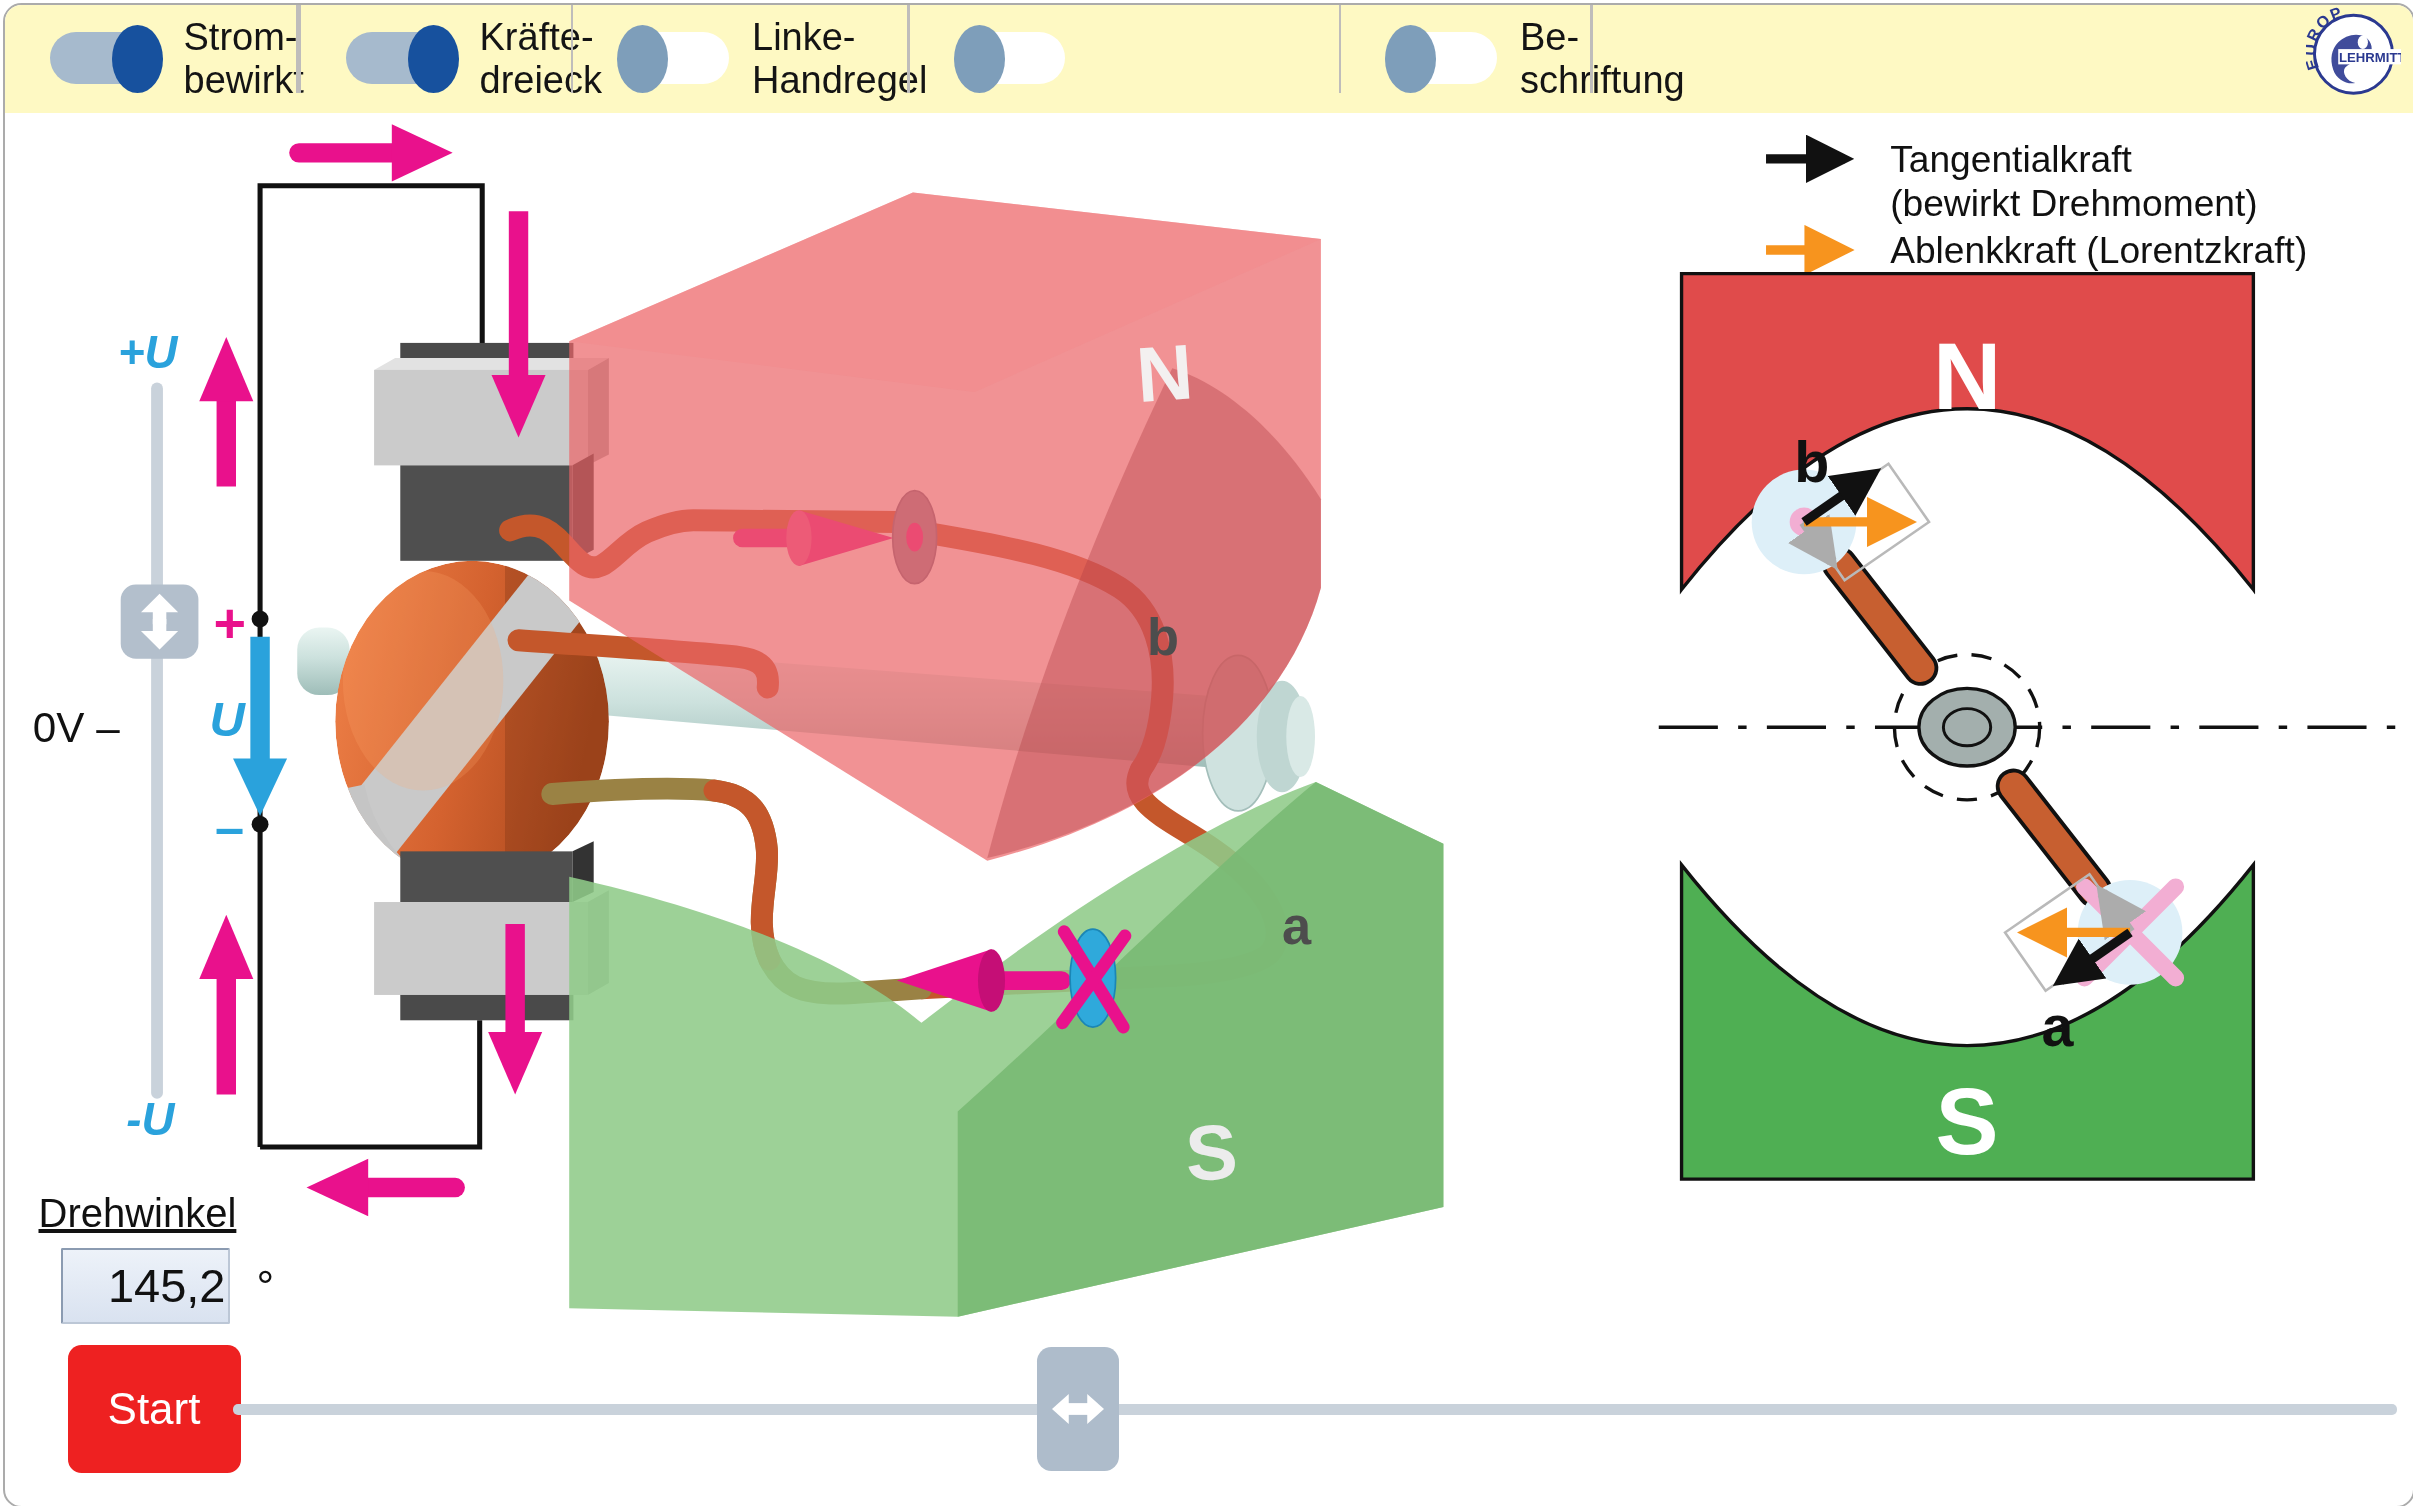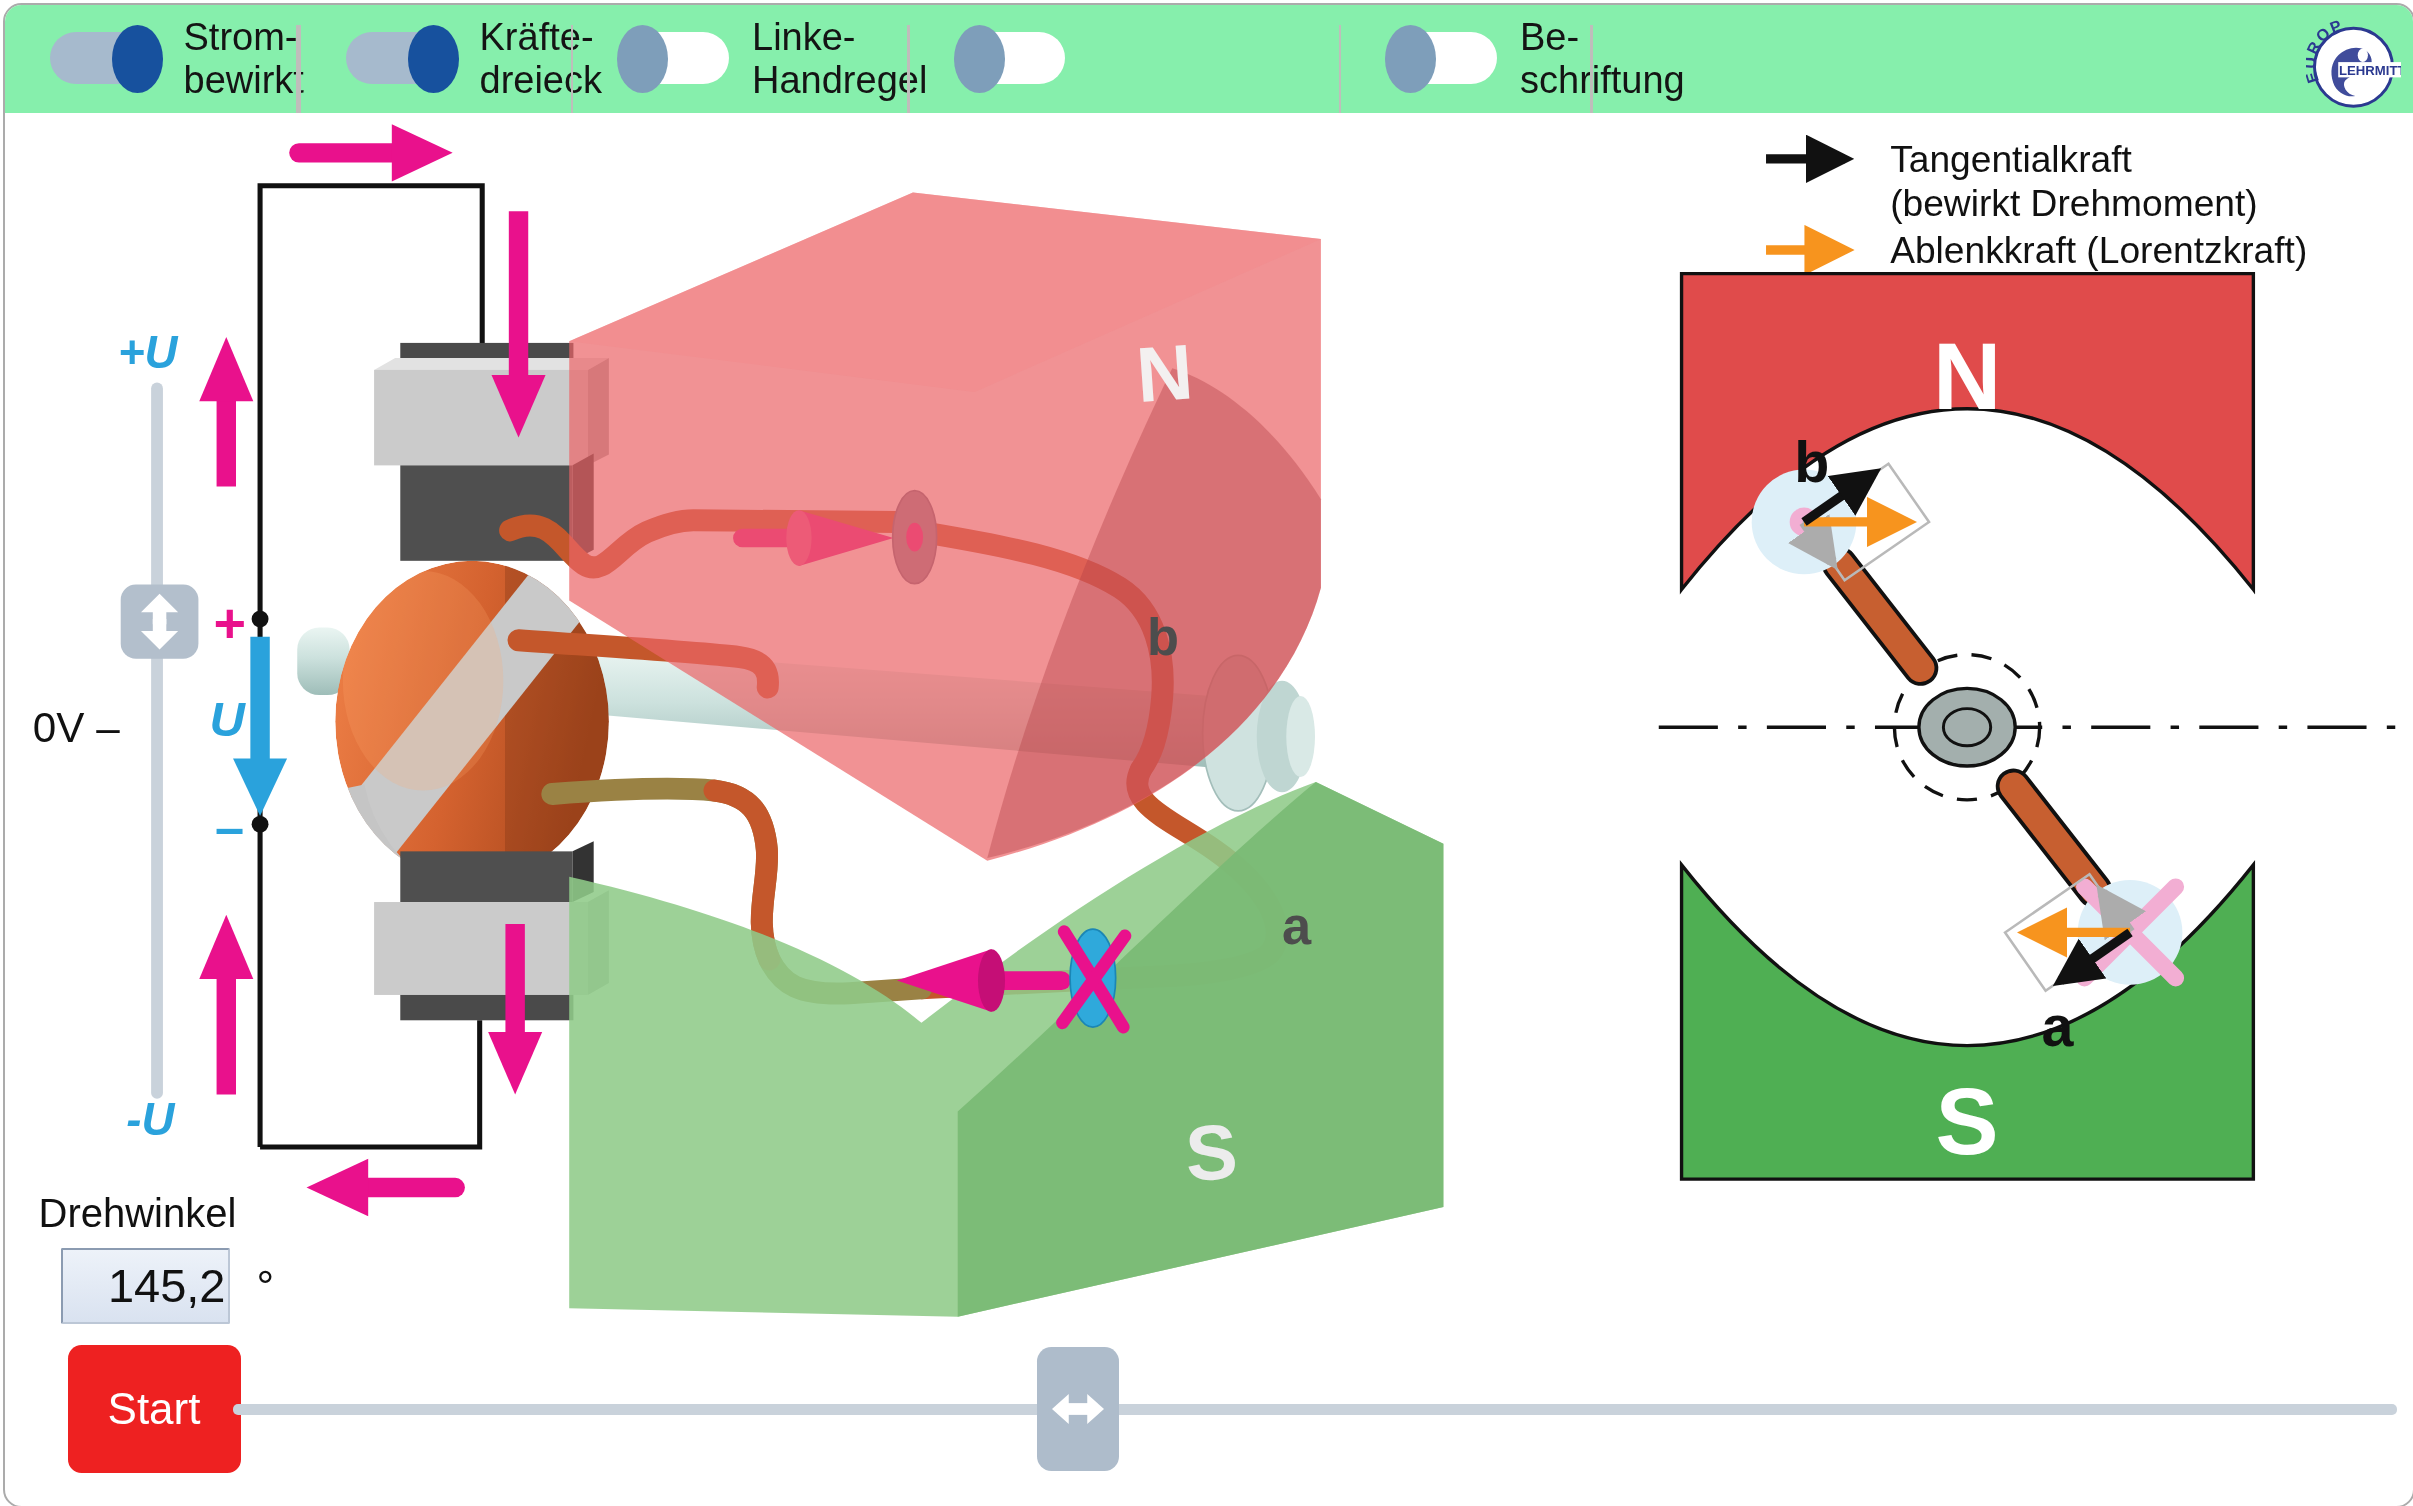--- a/index.html
+++ b/index.html
@@ -1,31 +1,31 @@
 <!DOCTYPE html>
 <html style="font-size:13.5px"><head>
 <meta charset="utf-8">
 <style>
   html,body{margin:0;padding:0;background:#fff;font-family:"Liberation Sans",sans-serif;}
   .frame{position:relative;width:2408px;height:1501px;margin:2.5px;border:2.5px solid #ABABAB;border-radius:18.6px;overflow:hidden;background:#fff;}
   
-  .toolbar{position:absolute;left:0;top:0;right:0;height:108px;background:#86efac;display:flex;align-items:flex-end;z-index:5;}
+  .toolbar{position:absolute;left:0;top:0;right:0;height:108px;background:#fef9c3;display:flex;align-items:flex-start;z-index:5;}
   .titem{display:flex;align-items:center;gap:22px;height:100%;padding-left:44px;box-sizing:border-box;flex:none;}
   .sep{width:2.5px;height:88px;background:#BFBDBB;flex:none;}
   .switch{position:relative;width:113px;height:68px;flex:none;cursor:pointer;}
   .switch .track{position:absolute;left:1.7px;top:7.6px;width:110px;height:52px;border-radius:26px;background:#fff;}
   .switch.on .track{background:#A6BACD;}
   .switch .knob{position:absolute;top:0;width:51px;height:68px;border-radius:50%;background:#7E9EBA;left:0;}
   .switch.on .knob{left:63px;background:#17519E;}
   .tlabel{font-size:38px;line-height:43px;color:#141414;white-space:nowrap;}
   .tspacer{flex:1;}
   .logo{width:95px;height:95px;margin-right:12px;flex:none;}
   
   .ctl{position:absolute;z-index:6;}
-  .drehlabel{left:34px;top:1186px;font-size:40px;color:#111;}
+  .drehlabel{left:34px;top:1186px;font-size:40px;color:#111;text-decoration:underline;}
   .drehinput{left:56px;top:1243px;}
   .drehinput input{width:169px;height:76px;box-sizing:border-box;text-align:right;font-size:47px;font-family:"Liberation Sans",sans-serif;color:#111;background:linear-gradient(#EDF2F9,#D9E2F0);border:2.5px solid;border-color:#8B9BB1 #BCC7D6 #BCC7D6 #8B9BB1;border-radius:1.7px;}
   .degree{left:252px;top:1257px;font-size:44px;color:#111;}
   .startbtn{left:63px;top:1340px;width:173px;height:128px;background:#EE2121;border:none;border-radius:13.5px;color:#fff;font-size:44px;font-family:"Liberation Sans",sans-serif;cursor:pointer;}
   .hslider-track{left:228px;top:1399px;width:2164px;height:11px;background:#C9D2DB;border-radius:5px;}
   .hslider-handle{left:1032px;top:1342px;width:82px;height:124px;background:#AEBCCB;border-radius:14.4px;display:flex;align-items:center;justify-content:center;cursor:grab;}
   svg text{font-family:"Liberation Sans",sans-serif;}
   .mainsvg{position:absolute;left:0;top:0;z-index:1;}
 </style>
 </head>

